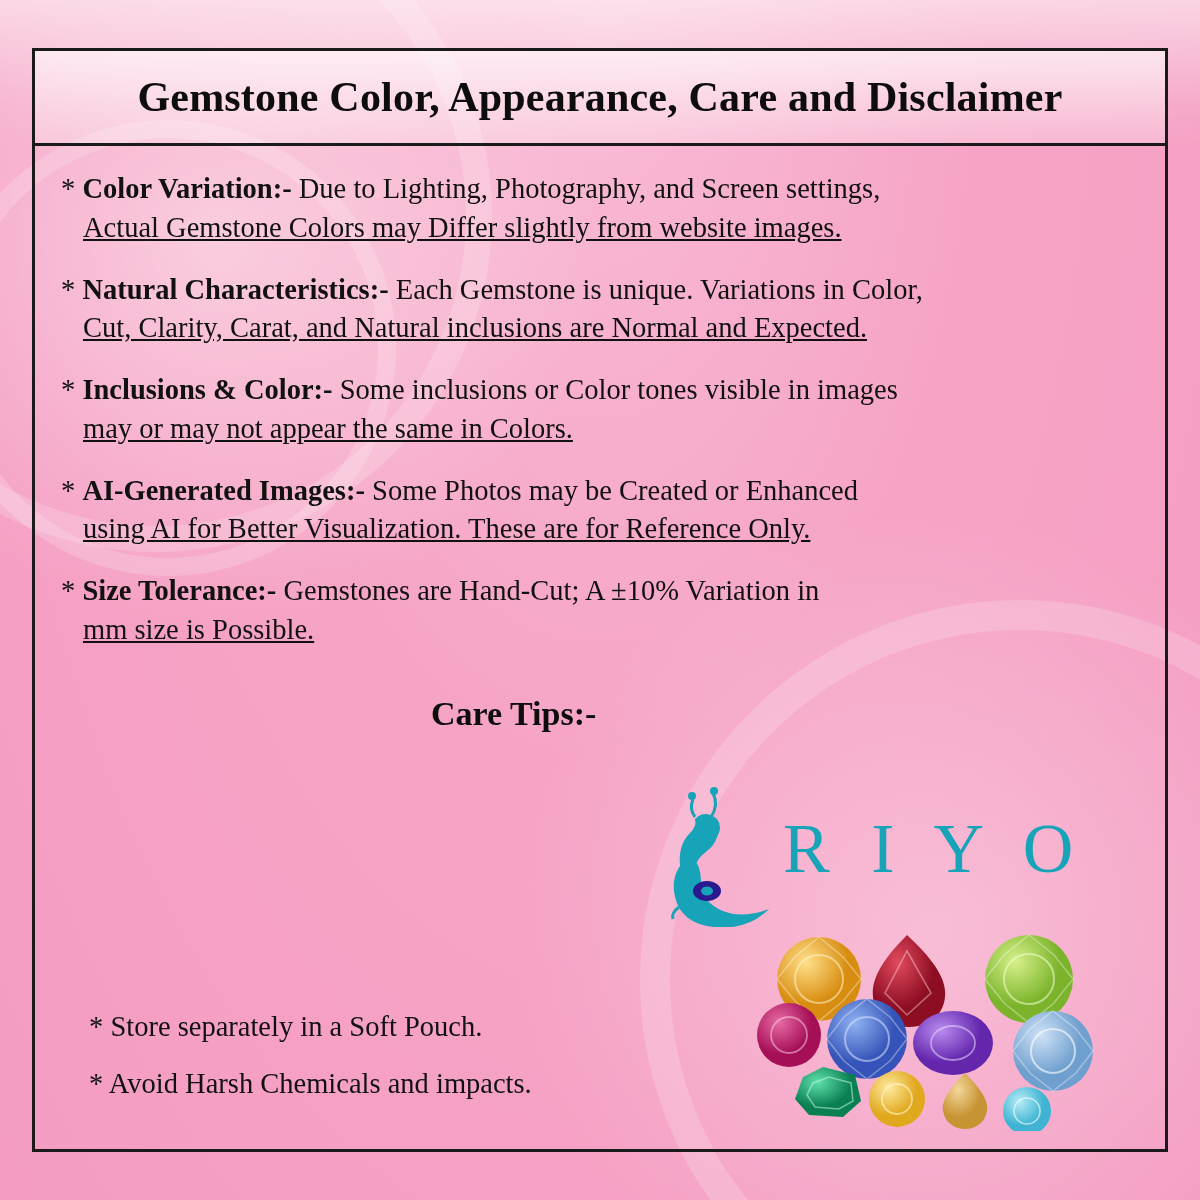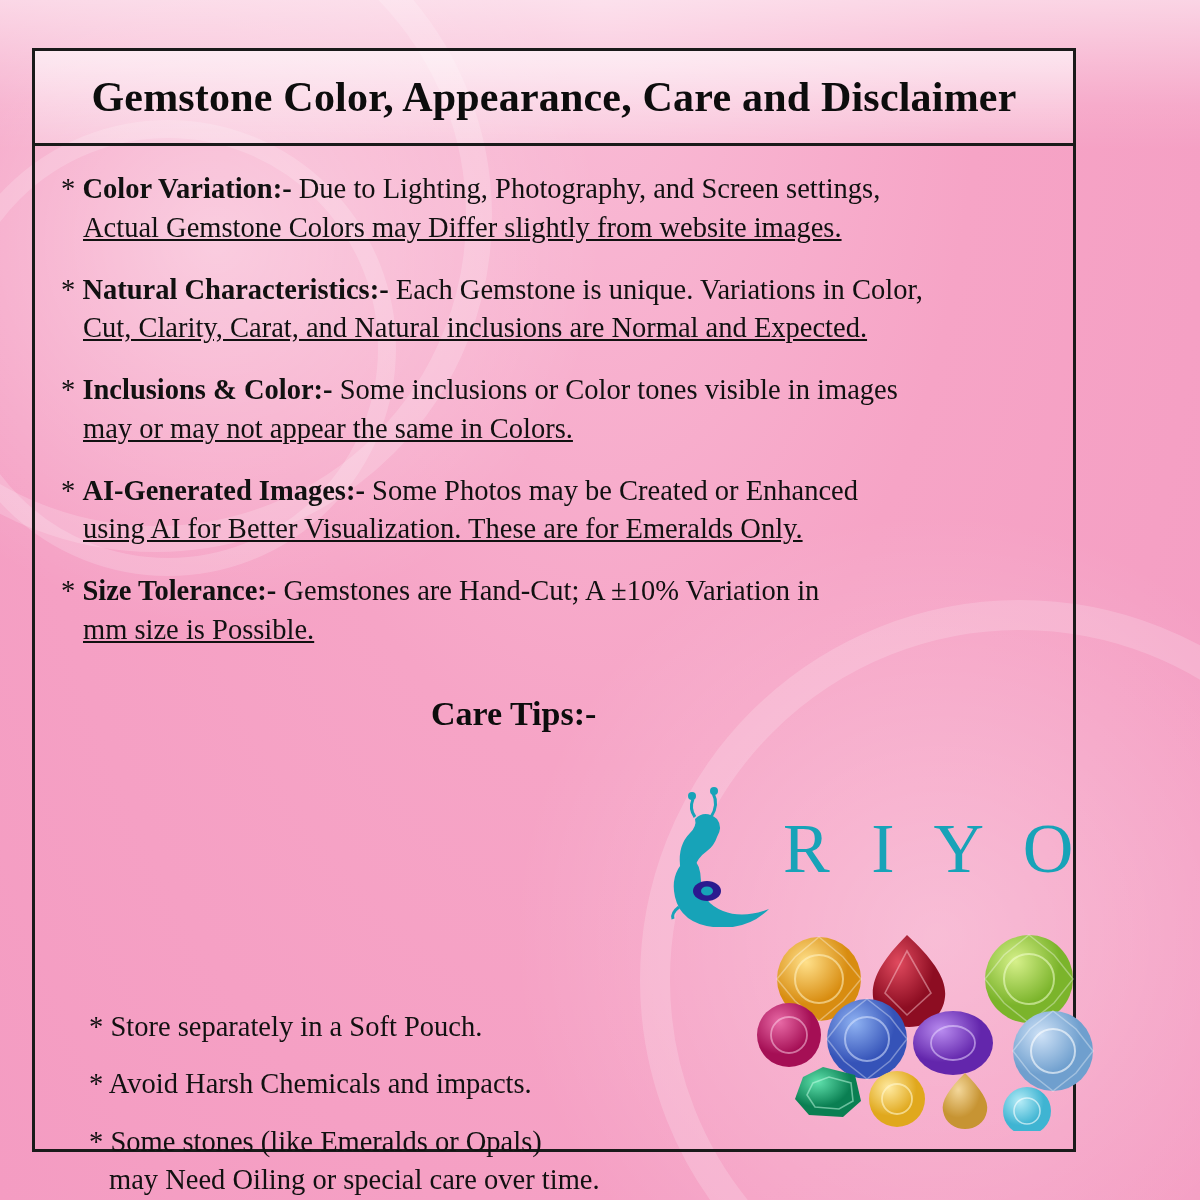--- a/index.html
+++ b/index.html
@@ -38,21 +38,21 @@
     left: 0; top: 0; right: 0; height: 150px;
     background: linear-gradient(180deg, rgba(255,255,255,0.55) 0%, rgba(255,255,255,0.10) 70%, rgba(255,255,255,0) 100%);
     pointer-events: none;
   }
 
   
   #card {
     position: absolute;
     left: 32px;
     top: 48px;
-    width: 1044px;
+    width: 1136px;
     height: 1104px;
     border: 3px solid #1a1a1a;
     box-sizing: border-box;
     background: transparent;
   }
 
   #title-bar {
     height: 92px;
     border-bottom: 3px solid #1a1a1a;
     display: flex;
@@ -190,21 +190,21 @@
 
       <div class="clause">
         <span class="star">*</span>
         <span class="lead">Inclusions &amp; Color:-</span><span> Some inclusions or Color tones visible in images</span>
         <span class="cont">may or may not appear the same in Colors.</span>
       </div>
 
       <div class="clause">
         <span class="star">*</span>
         <span class="lead">AI-Generated Images:-</span><span> Some Photos may be Created or Enhanced</span>
-        <span class="cont">using AI for Better Visualization. These are for Emeralds Only.</span>
+        <span class="cont">using AI for Better Visualization. These are for Reference Only.</span>
       </div>
 
       <div class="clause">
         <span class="star">*</span>
         <span class="lead">Size Tolerance:-</span><span> Gemstones are Hand-Cut; A ±10% Variation in</span>
         <span class="cont">mm size is Possible.</span>
       </div>
 
       <div id="care-row">
         <div id="care-tips-heading">Care Tips:-</div>
@@ -212,25 +212,20 @@
 
       <div id="care-list">
         <div class="tip">
           <span class="star">*</span>
           <span>Store separately in a Soft Pouch.</span>
         </div>
         <div class="tip">
           <span class="star">*</span>
           <span>Avoid Harsh Chemicals and impacts.</span>
         </div>
-        <div class="tip">
-          <span class="star">*</span>
-          <span>Some stones (like Emeralds or Opals)</span>
-          <span class="cont">may Need Oiling or special care over time.</span>
-        </div>
       </div>
 
     </div>
 
     <div id="brand">
       <svg id="peacock" width="200" height="140" viewBox="0 0 200 140">
         <g fill="#17a3b8">
 
           <path d="M58 12 q-4 10 2 18" stroke="#17a3b8" stroke-width="3" fill="none"></path>
           <circle cx="57" cy="9" r="4"></circle>

